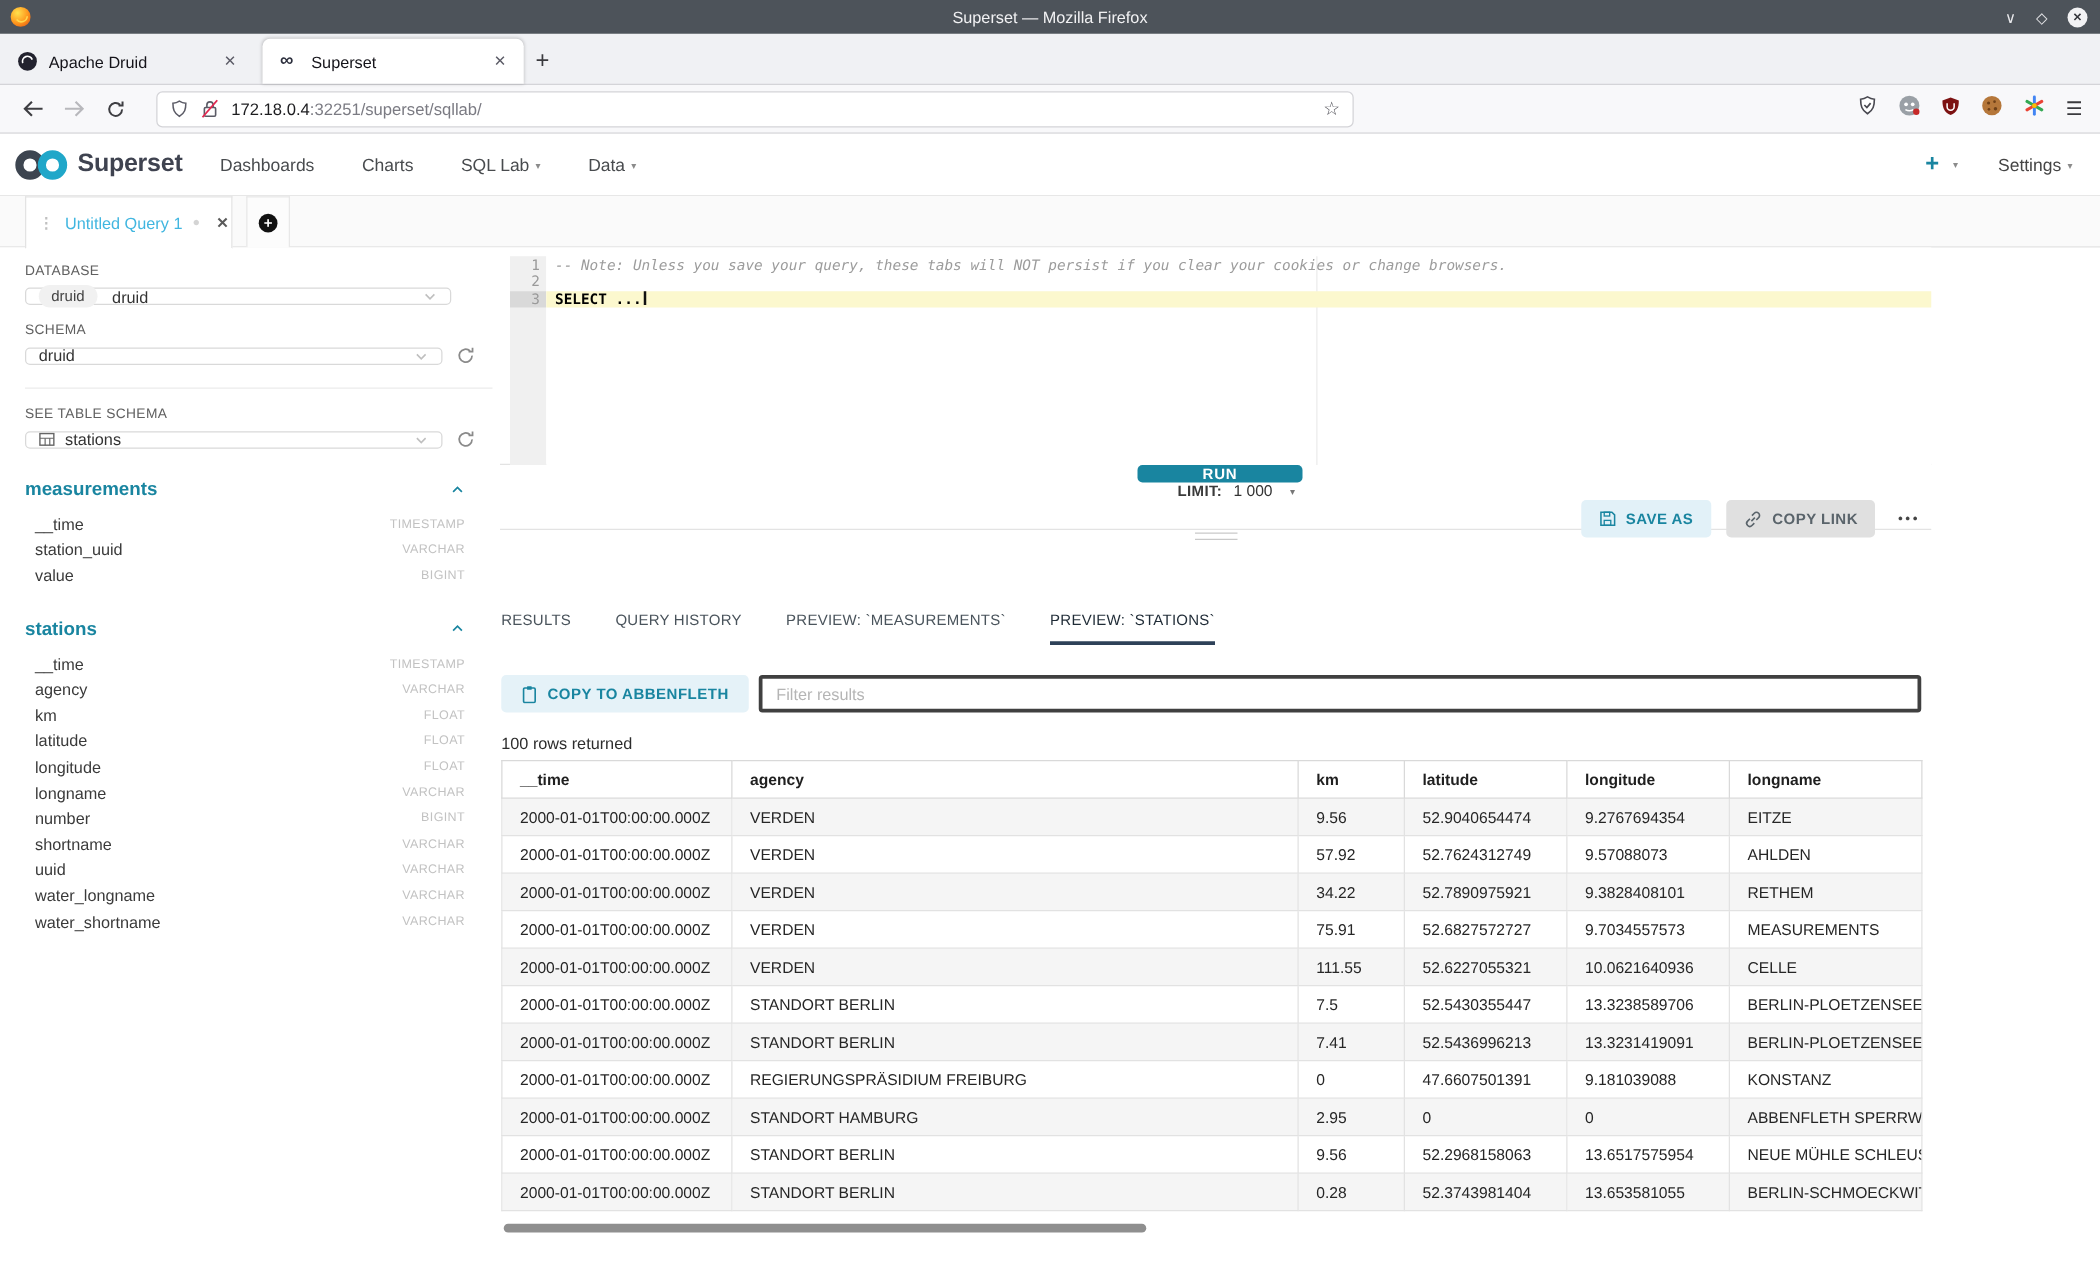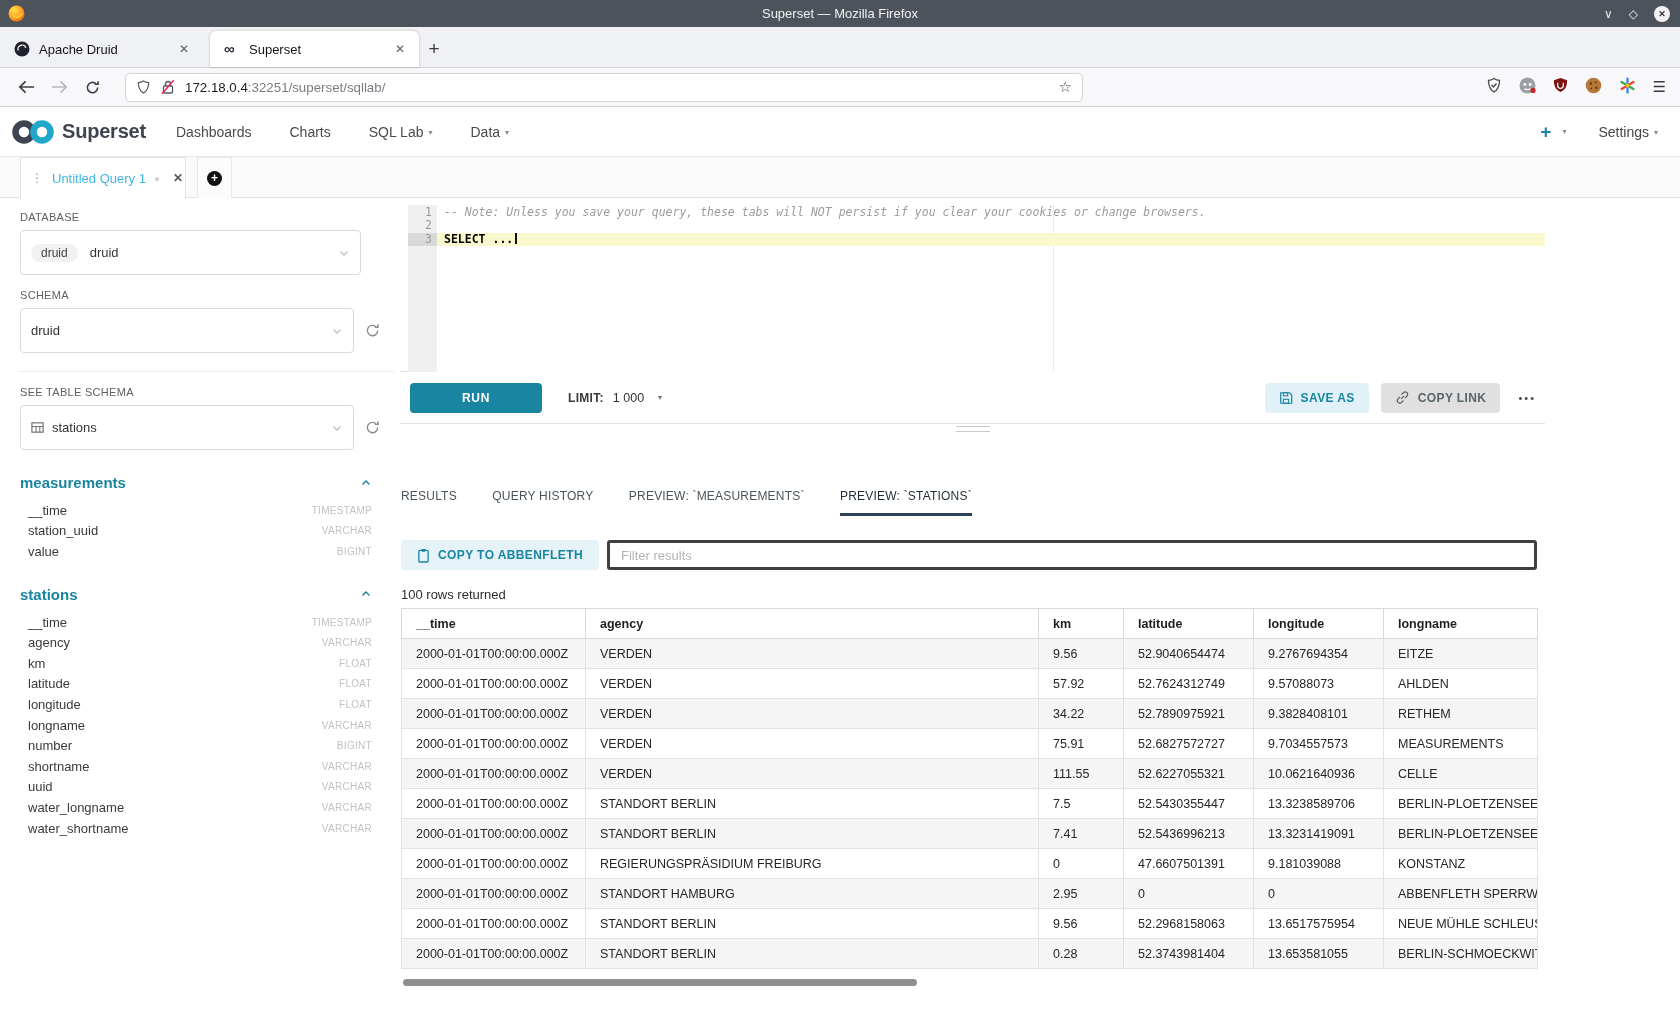--- a/index.html
+++ b/index.html
@@ -56,21 +56,21 @@
   .qtab-close { color:#595959; font-size:12px; font-weight:bold; margin-left:13px; }
   .qaddtab { width:35px; height:41px; margin-left:11px; background:#fcfcfc; border:1px solid #e8e8e8; border-bottom:none; display:flex; align-items:center; justify-content:center; }
   .plus-circle { width:15px; height:15px; border-radius:50%; background:#111; color:#fff; font-size:12px; font-weight:bold; display:flex; align-items:center; justify-content:center; line-height:0; }
 
   
   .content { position:relative; height:814px; }
   .sidebar { position:absolute; left:0; top:0; width:400px; height:814px; padding:13px 20px 0 20px; background:#fff; }
   .fld-label { font-size:11px; color:#606060; letter-spacing:0.3px; margin:14px 0 7px; }
   .fld-label:first-child { margin-top:0; }
   .sel-row { display:flex; align-items:center; }
-  .selbox { width:341px; height:45px; border:1px solid #d9d9d9; border-radius:4px; background:#fff; display:flex; align-items:center; padding:0 10px; }
+  .selbox { width:341px; height:14px; border:1px solid #d9d9d9; border-radius:4px; background:#fff; display:flex; align-items:center; padding:0 10px; }
   .selbox .sel-text { font-size:13px; color:#333; }
   .pill { background:#f1f1f1; border-radius:10px; padding:2px 10px; font-size:12px; color:#444; margin-right:12px; }
   .sel-chevron { margin-left:auto; display:flex; }
   .refresh { margin-left:11px; display:flex; }
   .sb-divider { border-top:1px solid #ececec; margin:18px 0 2px; width:374px; }
   .tbl-section-hd { margin-top:24px; width:352px; display:flex; align-items:center; justify-content:space-between; }
   .tbl-name { font-size:15px; font-weight:bold; color:#1985a0; }
   .cols { margin-top:9px; }
   .col-row { width:344px; margin-left:8px; height:20.6px; display:flex; align-items:center; justify-content:space-between; }
   .col-name { font-size:13px; color:#3a3a3a; }
@@ -84,21 +84,21 @@
   .gutter { width:29px; background:#f0f0f0; color:#9a9a9a; text-align:right; padding:1px 5px 0 0; }
   .gutter .gcell { height:13.4px; line-height:13.4px; }
   .gutter .gcell.gactive { background:#d9d9d9; margin-right:-5px; padding-right:5px; }
   .code-area { flex:1; position:relative; padding-top:1px; background:#fff; }
   .print-margin { position:absolute; left:616px; top:0; bottom:0; border-left:1px solid #ececec; }
   .code-line { height:13.4px; line-height:13.4px; min-height:13.4px; padding-left:7px; white-space:pre; position:relative; z-index:1; }
   .code-line.comment { color:#9c9c9c; font-style:italic; }
   .code-line.active-line { background:#fcf8ce; font-weight:bold; color:#000; }
   .cursor { display:inline-block; width:2px; height:11px; background:#111; margin-left:2px; vertical-align:-1px; }
 
-  .toolbar { height:52px; border-bottom:1px solid #e3e3e3; display:flex; align-items:center; padding:0 3px 0 10px; }
+  .toolbar { height:52px; border-bottom:1px solid #e3e3e3; display:flex; align-items:center; padding:0 3px 0 10px;flex-direction:column; }
   .run-btn { width:132px; height:30px; background:#1985a0; border-radius:4px; color:#fff; font-size:12px; font-weight:bold; letter-spacing:0.6px; display:flex; align-items:center; justify-content:center; }
   .limit { margin-left:26px; display:flex; align-items:center; }
   .limit-label { font-size:12px; font-weight:bold; color:#3a3a3a; letter-spacing:0.3px; }
   .limit-value { font-size:12.5px; color:#333; margin-left:9px; }
   .limit-caret { font-size:8px; color:#777; margin-left:14px; }
   .tb-right { margin-left:auto; display:flex; align-items:center; gap:12px; }
   .btn-lite { height:30px; border-radius:4px; display:flex; align-items:center; padding:0 14px; font-size:12px; font-weight:bold; letter-spacing:0.4px; gap:8px; }
   .saveas { background:#e2f1f8; color:#1985a0; }
   .copylink { background:#e0e0e0; color:#5a646b; }
   .more-btn { color:#444; font-size:11px; letter-spacing:2px; padding:0 6px; }

